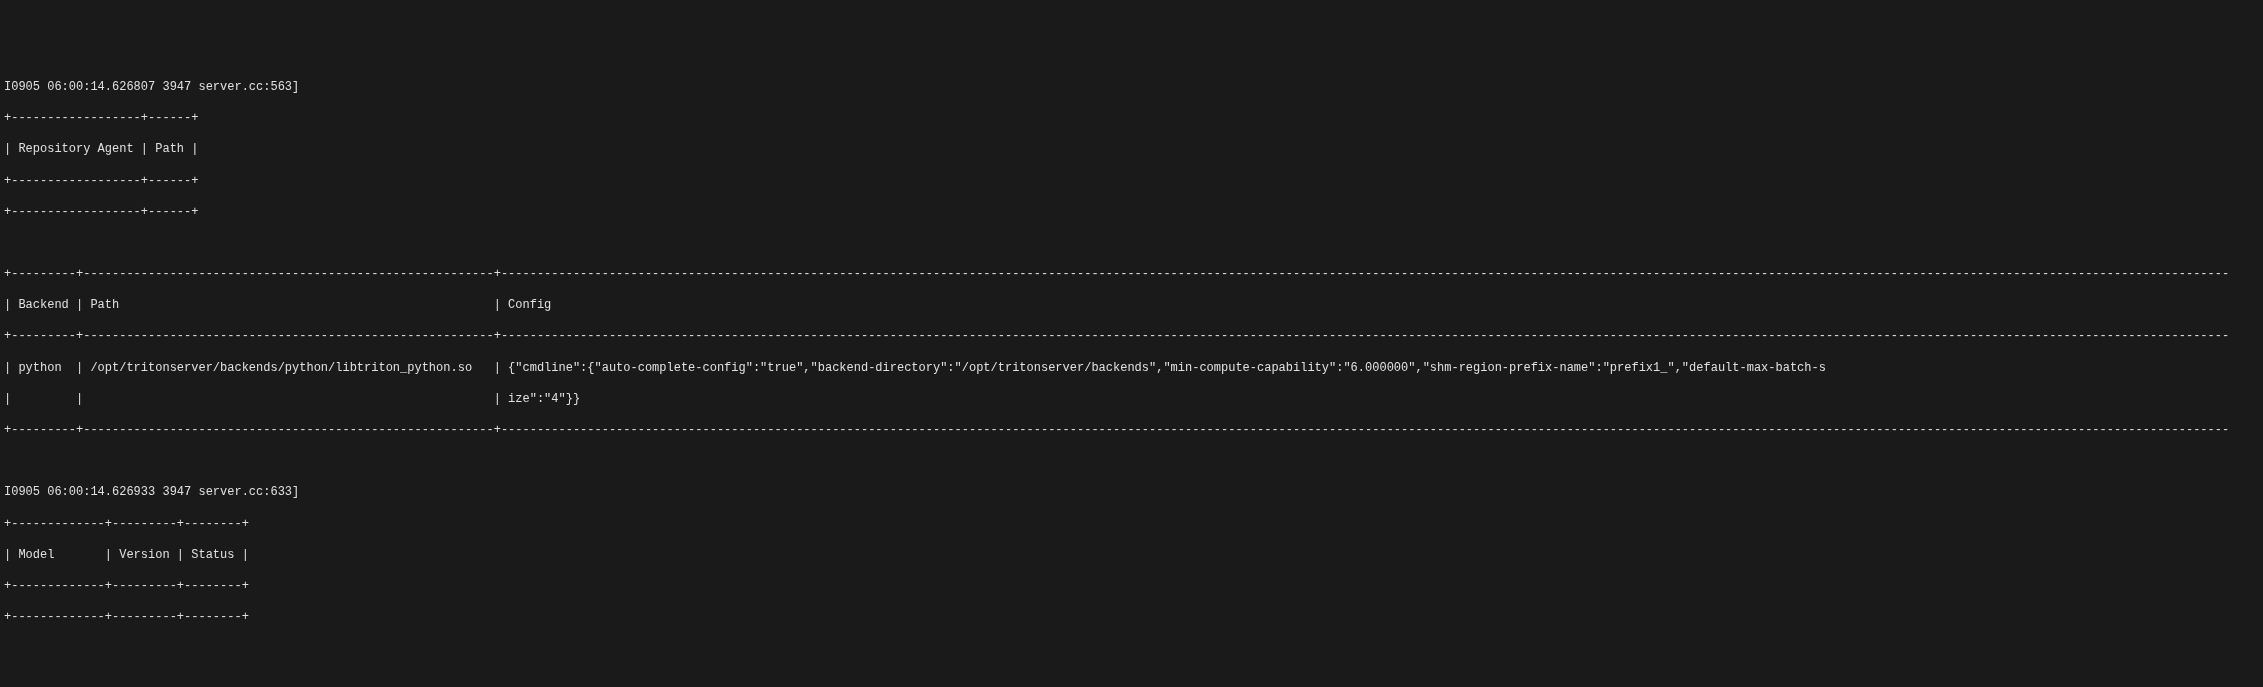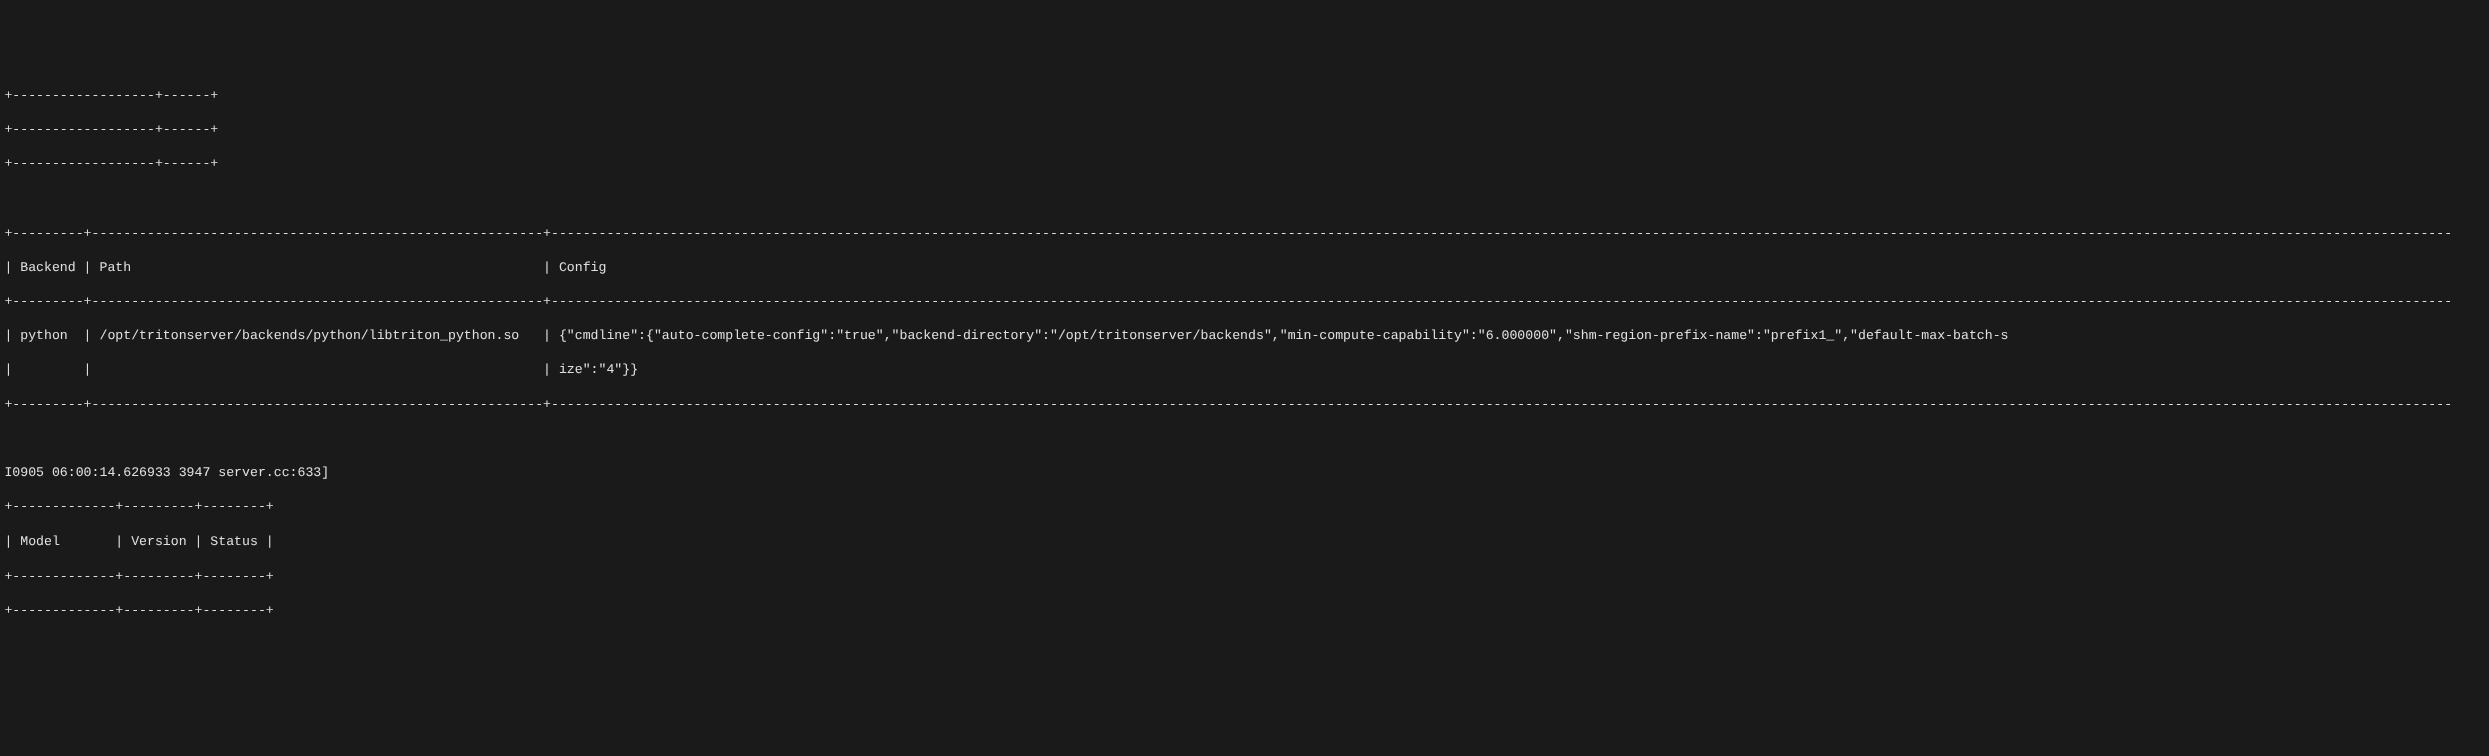--- a/index.html
+++ b/index.html
@@ -20,21 +20,23 @@
     .log-line {
       display: block;
     }
   </style>
 </head>
 <body>
 
 
 
 <div>
+<span class="log-line">I0905 06:00:14.626807 3947 server.cc:563]</span>
 <span class="log-line">+------------------+------+</span>
+<span class="log-line">| Repository Agent | Path |</span>
 <span class="log-line">+------------------+------+</span>
 <span class="log-line">+------------------+------+</span>
 <span class="log-line"> </span>
 <span class="log-line">+---------+---------------------------------------------------------+------------------------------------------------------------------------------------------------------------------------------------------------------------------------------------------------------------------------------------------------</span>
 <span class="log-line">| Backend | Path                                                    | Config</span>
 <span class="log-line">+---------+---------------------------------------------------------+------------------------------------------------------------------------------------------------------------------------------------------------------------------------------------------------------------------------------------------------</span>
 <span class="log-line">| python  | /opt/tritonserver/backends/python/libtriton_python.so   | {"cmdline":{"auto-complete-config":"true","backend-directory":"/opt/tritonserver/backends","min-compute-capability":"6.000000","shm-region-prefix-name":"prefix1_","default-max-batch-s</span>
 <span class="log-line">|         |                                                         | ize":"4"}}</span>
 <span class="log-line">+---------+---------------------------------------------------------+------------------------------------------------------------------------------------------------------------------------------------------------------------------------------------------------------------------------------------------------</span>
 <span class="log-line"> </span>

